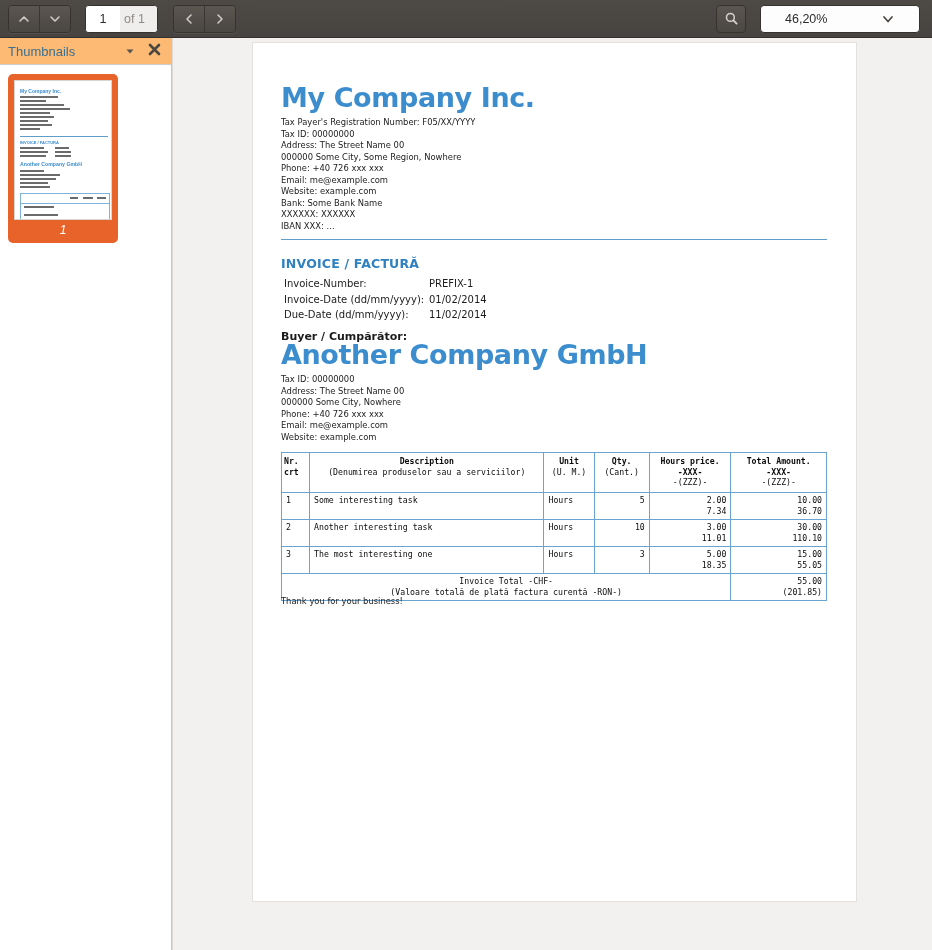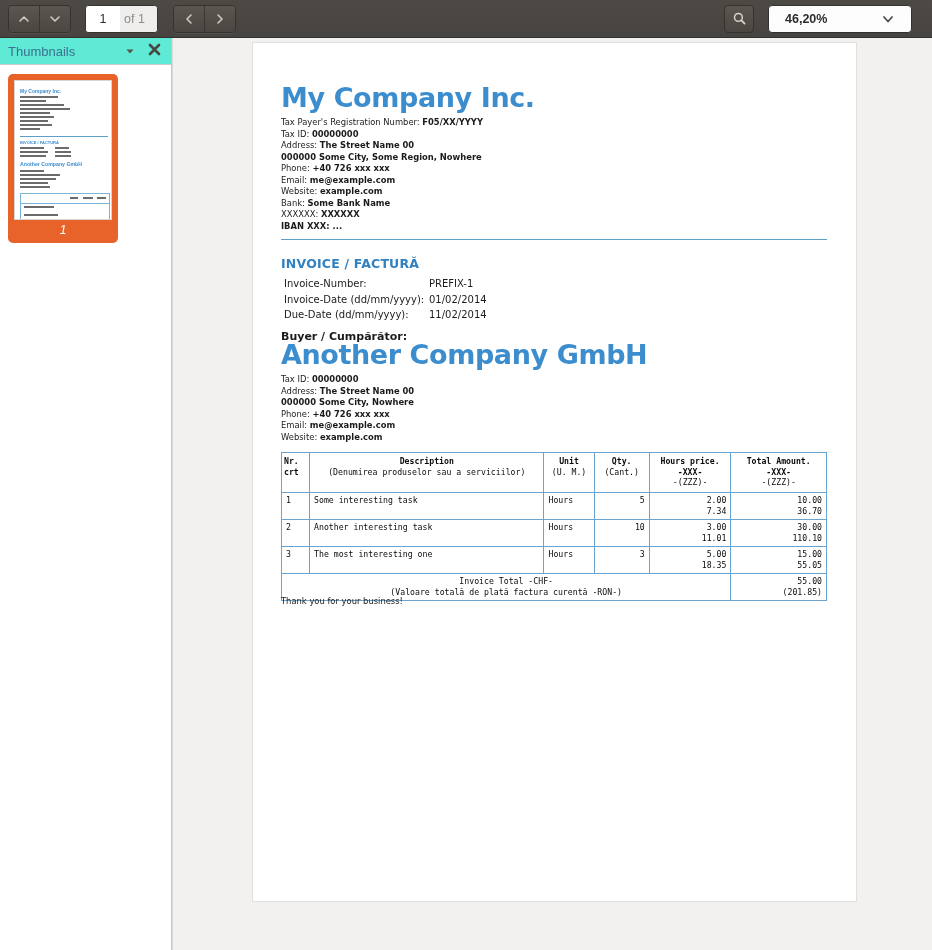--- a/index.html
+++ b/index.html
@@ -131,23 +131,22 @@
 
   #zoom-combo {
     display: flex;
     align-items: center;
     justify-content: space-between;
     width: 110px;
     height: 26px;
     background: #fdfdfd;
     border: 1px solid #34312e;
     border-radius: 4px;
-    padding: 0 16px;
-    margin-right: 12px;
-    font-weight: bold;
+    padding: 0 24px;
+    margin-right: 4px;
   }
   #zoom-value { font-size: 12.5px; color: #2d2d2d; }
 
   
   #body-split {
     flex: 1 1 auto;
     display: flex;
     background: #f2f1f0;
     min-height: 0;
   }
@@ -159,21 +158,21 @@
     background: #f5f4f3;
     display: flex;
     flex-direction: column;
     border-right: 1px solid #c9c5c2;
   }
   #sidebar-header {
     height: 26px;
     display: flex;
     align-items: center;
     padding: 0 6px 0 8px;
-    background: #5eead4;
+    background: #fdba74;
     flex: 0 0 auto;
     justify-content: flex-end;
   }
   #sidebar-title {
     font-size: 13px;
     color: #3d6f8f;
     flex: 1 1 auto;
   }
   #sidebar-menu-arrow { margin-right: 12px; }
   #sidebar-close { margin-right: 3px; }
@@ -243,21 +242,21 @@
   #company-name {
     left: 28px;
     top: 39px;
     font-size: 27px;
     font-weight: bold;
     color: #3c8dce;
     letter-spacing: -.4px;
   }
   .kv-block { left: 28px; font-size: 8.4px; color: #1b1b1b; line-height: 11.5px; }
   .kv-block .lbl { font-weight: normal; }
-  .kv-block .val { font-weight: bold; }
+  .kv-block .val { font-weight: normal; }
   #seller-block { top: 74px; }
 
   #blue-rule {
     left: 28px;
     top: 196px;
     width: 546px;
     height: 1px;
     background: #5e9ec9;
   }
 

